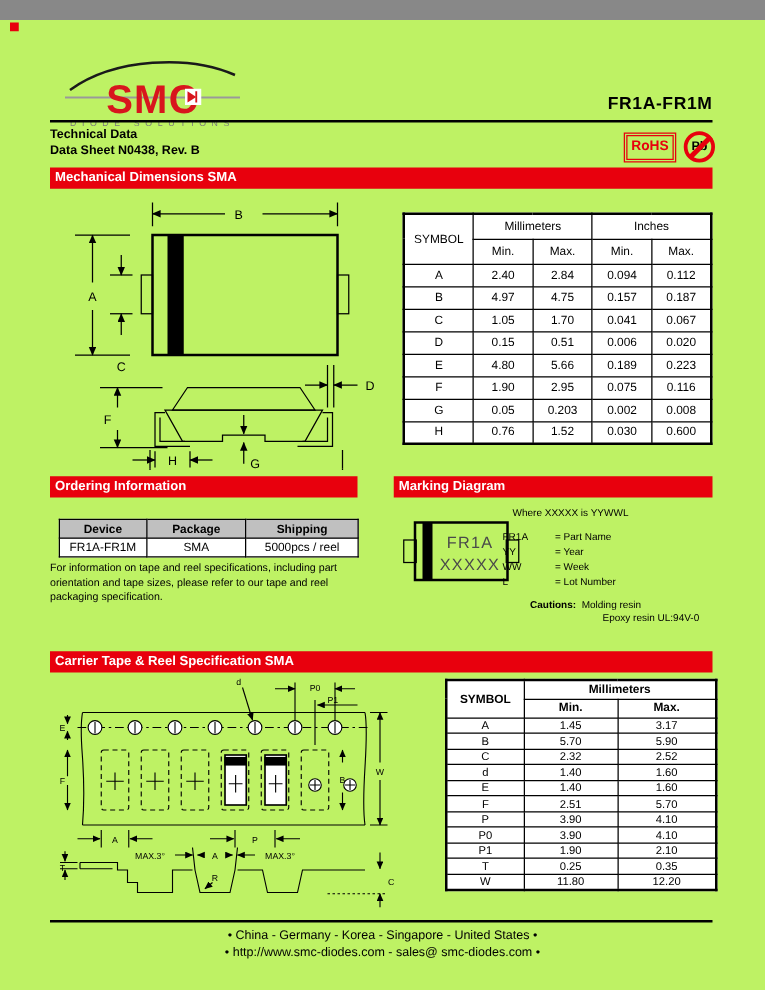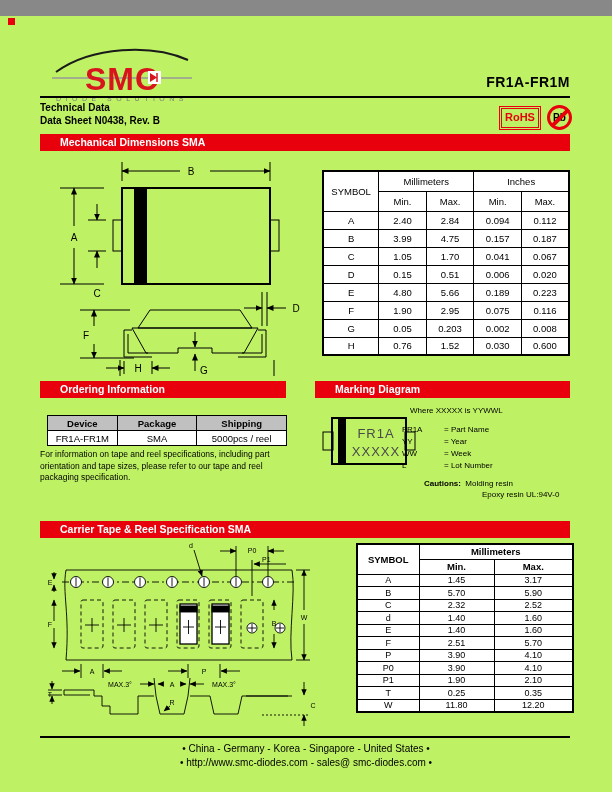--- a/index.html
+++ b/index.html
@@ -19,21 +19,21 @@
   
   #rohs-badge { left:501px; top:92px; width:38px; height:20px;
     border:1.5px solid #e8000d; outline:1px solid #e8000d; outline-offset:1px;
     color:#e8000d; font-weight:bold; font-size:11px; text-align:center; line-height:17px; }
   #pb-badge { left:547px; top:89px; width:25px; height:25px; border:3px solid #e8000d;
     border-radius:50%; text-align:center; font-size:10px; font-weight:bold; line-height:19px; }
   #pb-badge::after { content:""; position:absolute; left:-2px; top:8px; width:24px; height:3.5px;
     background:#e8000d; transform:rotate(-45deg); }
   
   .section-bar { height:17px; background:#e8000d; color:#fff; font-weight:bold;
-    font-size:10.5px; line-height:17px; padding-left:20px; }
+    font-size:10.5px; line-height:17px; padding-left:4px; }
   #bar-mech { left:40px; top:118px; width:530px; }
   #bar-ordering { left:40px; top:365px; width:246px; }
   #bar-marking { left:315px; top:365px; width:255px; }
   #bar-carrier { left:40px; top:505px; width:530px; }
   
   table { border-collapse:collapse; background:#fff; }
   th,td { border:1px solid #000; text-align:center; font-weight:normal; }
   #mech-table { left:322px; top:154px; width:248px; font-size:9.5px; border:2px solid #000; }
   #mech-table th { font-size:9.5px; height:20px; }
   #mech-table td { height:18px; }
@@ -184,21 +184,21 @@
         <tr>
           <td>A</td>
           <td>2.40</td>
           <td>2.84</td>
           <td>0.094</td>
           <td>0.112</td>
         </tr>
 
         <tr>
           <td>B</td>
-          <td>3.99</td>
+          <td>4.97</td>
           <td>4.75</td>
           <td>0.157</td>
           <td>0.187</td>
         </tr>
 
         <tr>
           <td>C</td>
           <td>1.05</td>
           <td>1.70</td>
           <td>0.041</td>

